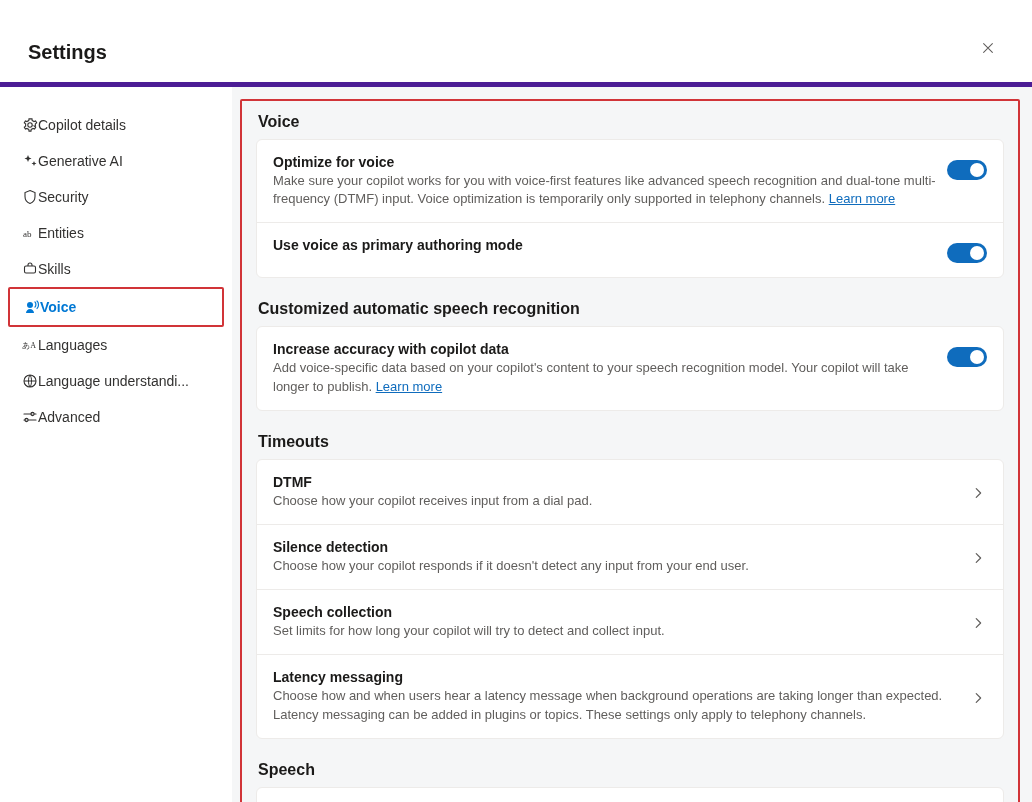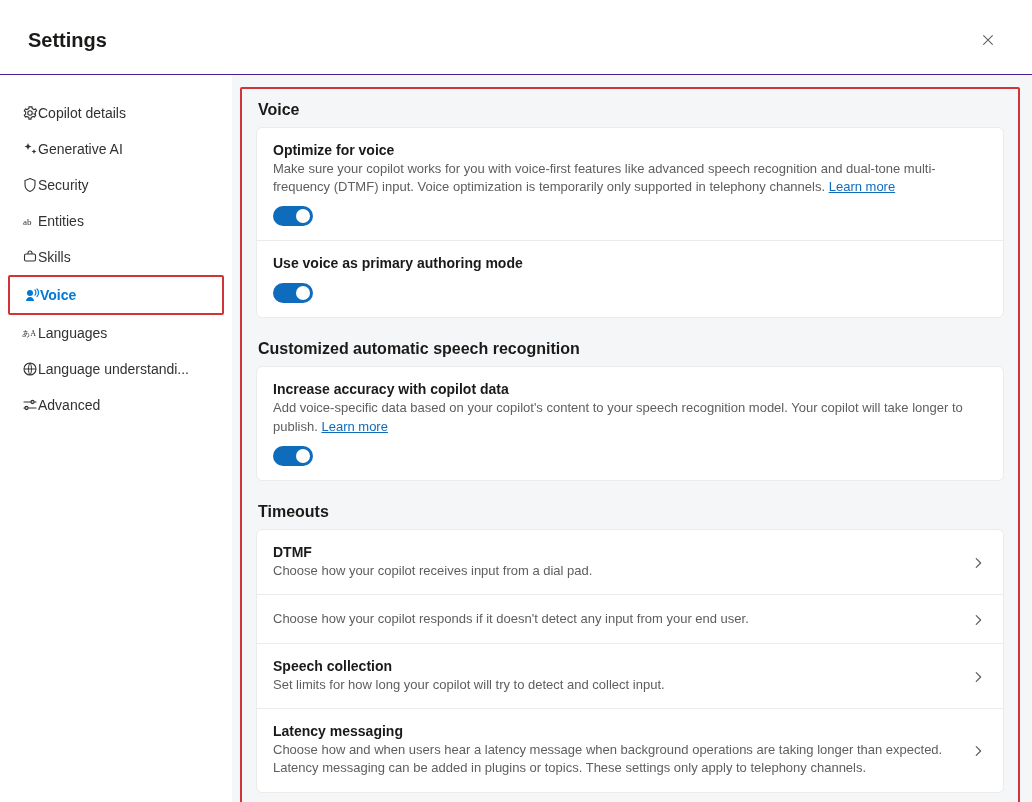--- a/index.html
+++ b/index.html
@@ -8,24 +8,24 @@
     font-family: "Segoe UI", -apple-system, BlinkMacSystemFont, sans-serif;
     font-size: 14px;
     color: #323130;
     background: #fff;
     width: 1032px;
     height: 802px;
     overflow: hidden;
   }
   .header {
     display: flex;
-    align-items: center;
+    align-items: flex-end;
     justify-content: space-between;
-    padding: 24px 28px 18px 28px;
-    border-bottom: 1px solid #4c1d95;
+    padding: 32px 28px 18px 28px;
+    border-bottom: 5px solid #4c1d95;
   }
   .header h1 {
     margin: 0;
     font-size: 20px;
     font-weight: 600;
     color: #1b1a19;
   }
   .close-btn {
     width: 32px;
     height: 32px;
@@ -104,21 +104,20 @@
     border-radius: 6px;
     padding: 0;
   }
   .card + .section-title { margin-top: 22px; }
 
   .setting-row {
     display: flex;
     align-items: flex-start;
     gap: 4px;
     padding: 14px 16px;
-    flex-direction: column;
   }
   .setting-row + .setting-row {
     border-top: 1px solid #edebe9;
   }
   .setting-text { flex: 1; }
   .setting-title {
     font-size: 14px;
     font-weight: 600;
     color: #1b1a19;
     margin-bottom: 2px;
@@ -360,20 +359,21 @@
             <div class="setting-desc">Choose how your copilot receives input from a dial pad.</div>
           </div>
           <span class="chevron">
               <svg width="14" height="14">
                 <use href="#i-chevron"></use>
               </svg>
             </span>
         </div>
         <div class="expand-row">
           <div class="setting-text">
+            <div class="setting-title">Silence detection</div>
             <div class="setting-desc">Choose how your copilot responds if it doesn't detect any input from your end user.</div>
           </div>
           <span class="chevron">
               <svg width="14" height="14">
                 <use href="#i-chevron"></use>
               </svg>
             </span>
         </div>
         <div class="expand-row">
           <div class="setting-text">

